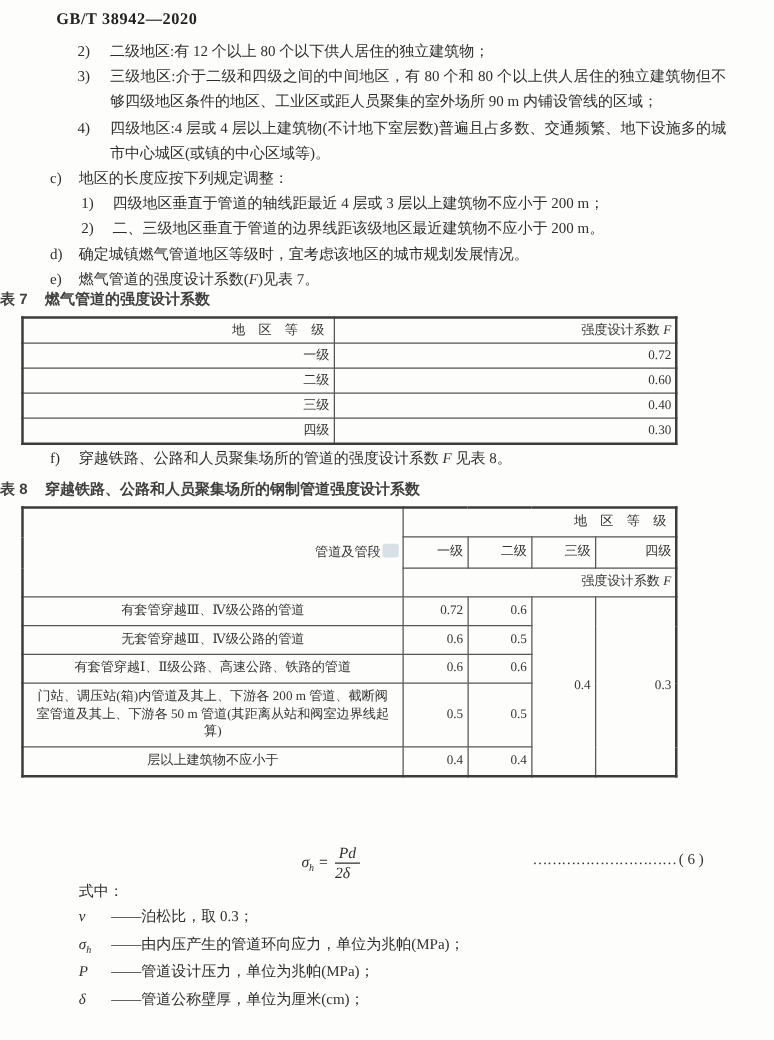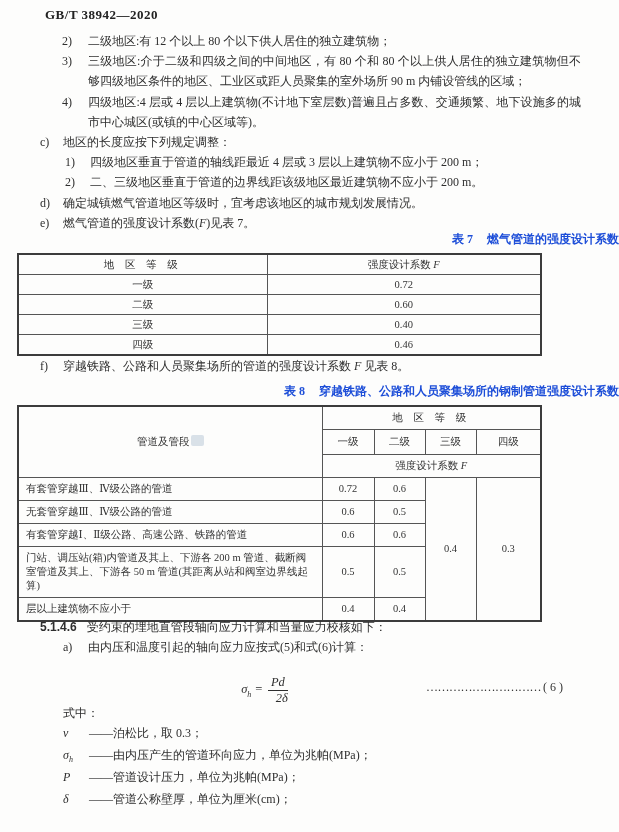--- a/index.html
+++ b/index.html
@@ -23,52 +23,52 @@
   .li .mk{flex:0 0 auto;}
   .li .tx{flex:1 1 auto;text-align:justify;}
   .ind-b{margin-left:22px;}   
   .ind-b .mk{width:26px;}
   .ind-letter .mk{width:23px;} 
   .ind-sub{margin-left:25px;}  
   .ind-sub .mk{width:25px;}
   .it{font-style:italic;font-family:"Liberation Serif",serif;}
   
   .tbl-caption{
-    position:absolute;left:0;width:100%;text-align:right;
-    font-family:Liberation Serif, serif;
-    font-size:12px;font-weight:bold;color:#1d4ed8;
+    position:absolute;left:0;width:100%;text-align:left;
+    font-family:Liberation Sans, sans-serif;
+    font-size:12px;font-weight:bold;color:#404040;
   }
   .tbl-caption .cap-title{margin-left:14px;}
   
   table{border-collapse:collapse;table-layout:fixed;}
   .doc-table{
     position:absolute;left:17px;width:523px;
     font-size:10.5px;line-height:14px;color:#333;
     border:2px solid #3c3c3c;
   }
-  .doc-table td{border:1px solid #555;text-align:center;padding:2px 3px;}
+  .doc-table td{border:1px solid #555;text-align:right;padding:2px 3px;}
   .t7 td{padding:2.5px 3px;}
-  .t8 td.lbl{text-align:left;padding:4px 7px;}
+  .t8 td.lbl{text-align:center;padding:4px 7px;}
   .t8 .hrow1 td{padding:4px 3px;}
   .t8 .hrow2 td{padding:5px 3px;}
   .t8 .hrow3 td{padding:4px 3px;}
   .sp{letter-spacing:4px;}
   .artifact-highlight{
     display:inline-block;width:13px;height:11px;margin-left:1px;
     background:#ccd7e2;opacity:.75;border-radius:2px;vertical-align:-1px;
   }
   
   .sec-num{font-family:"Liberation Sans","DejaVu Sans",sans-serif;font-weight:bold;margin-right:10px;}
   
   .formula-row{position:absolute;left:40px;right:38px;font-size:12.5px;}
   .f-body{position:absolute;left:0;right:90px;text-align:center;white-space:nowrap;}
   .f-ref{position:absolute;right:18px;top:0;white-space:nowrap;font-size:12px;color:#333;}
   .f-ref .dots{letter-spacing:-.5px;margin-right:2px;}
   sub{font-size:8px;}
-  .frac{display:inline-block;vertical-align:middle;text-align:right;line-height:13px;margin:0 2px;}
+  .frac{display:inline-block;vertical-align:middle;text-align:left;line-height:13px;margin:0 2px;}
   .frac .num{display:block;border-bottom:1px solid #2e2e2e;padding:0 3px 1px;}
   .frac .den{display:block;padding-top:1px;}
   
   .def-line{display:flex;line-height:17.4px;}
   .def-sym{flex:0 0 26px;}
   .def-desc{flex:1;}
   .page-number{position:absolute;left:20px;top:832px;font-size:11px;color:#333;text-decoration:underline;}
 </style>
 </head>
 <body>
@@ -133,21 +133,21 @@
     <tr>
       <td>二级</td>
       <td>0.60</td>
     </tr>
     <tr>
       <td>三级</td>
       <td>0.40</td>
     </tr>
     <tr>
       <td>四级</td>
-      <td>0.46</td>
+      <td>0.30</td>
     </tr>
   </tbody>
     </table>
 
   <div class="textblock" style="top:356px;">
     <div class="li ind-letter">
       <span class="mk">f)</span>
       <span class="tx"><span>穿越铁路、公路和人员聚集场所的管道的强度设计系数 </span><span class="it">F</span><span> 见表 8。</span></span>
     </div>
   </div>
@@ -201,29 +201,20 @@
       <td>0.5</td>
     </tr>
     <tr>
       <td class="lbl">层以上建筑物不应小于</td>
       <td>0.4</td>
       <td>0.4</td>
     </tr>
   </tbody>
     </table>
 
-  <div class="textblock" style="top:617px;">
-    <div>
-      <span class="sec-num">5.1.4.6</span><span>受约束的埋地直管段轴向应力计算和当量应力校核如下：</span>
-    </div>
-    <div class="li ind-sub" style="margin-left:23px;">
-      <span class="mk">a)</span>
-      <span class="tx">由内压和温度引起的轴向应力应按式(5)和式(6)计算：</span>
-    </div>
-  </div>
 
 
   <div class="formula-row" style="top:672px;height:32px;">
     <div class="f-body it" style="top:4px;">
       <span>σ</span><sub>h</sub><span> = </span><span class="frac"><span class="num">Pd</span><span class="den">2δ</span></span>
     </div>
     <div class="f-ref" style="top:8px;">
       <span class="dots">…………………………</span><span>( 6 )</span>
     </div>
   </div>

